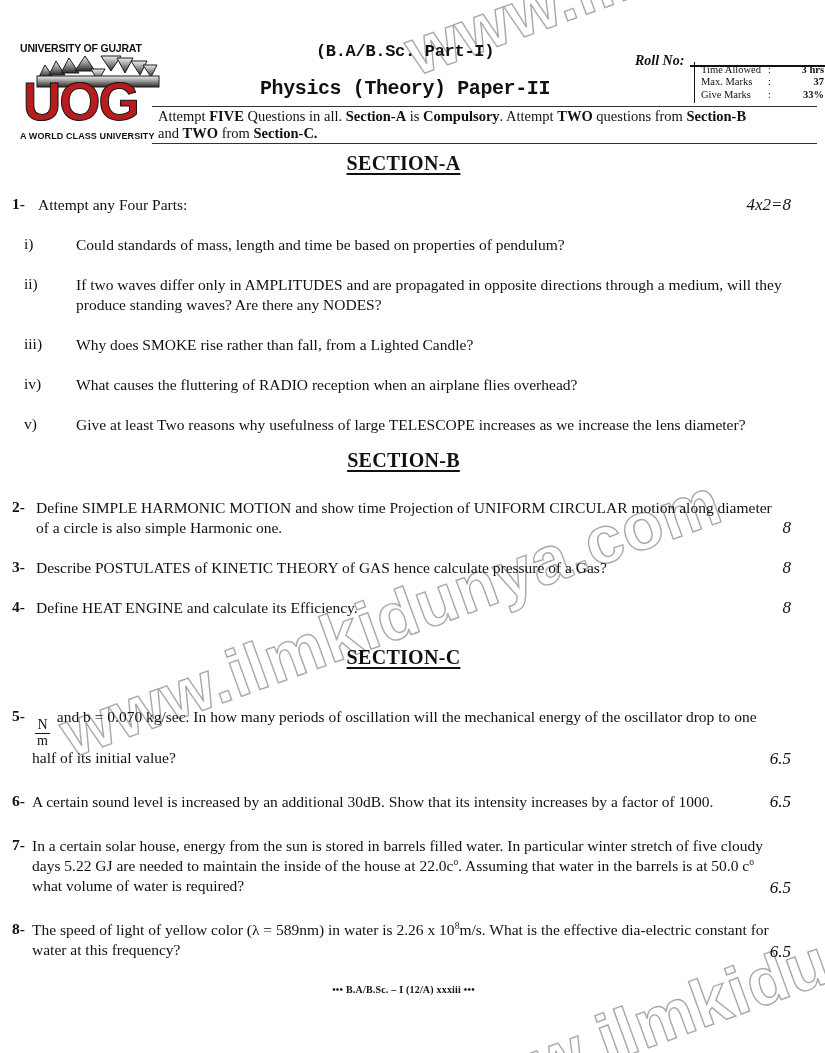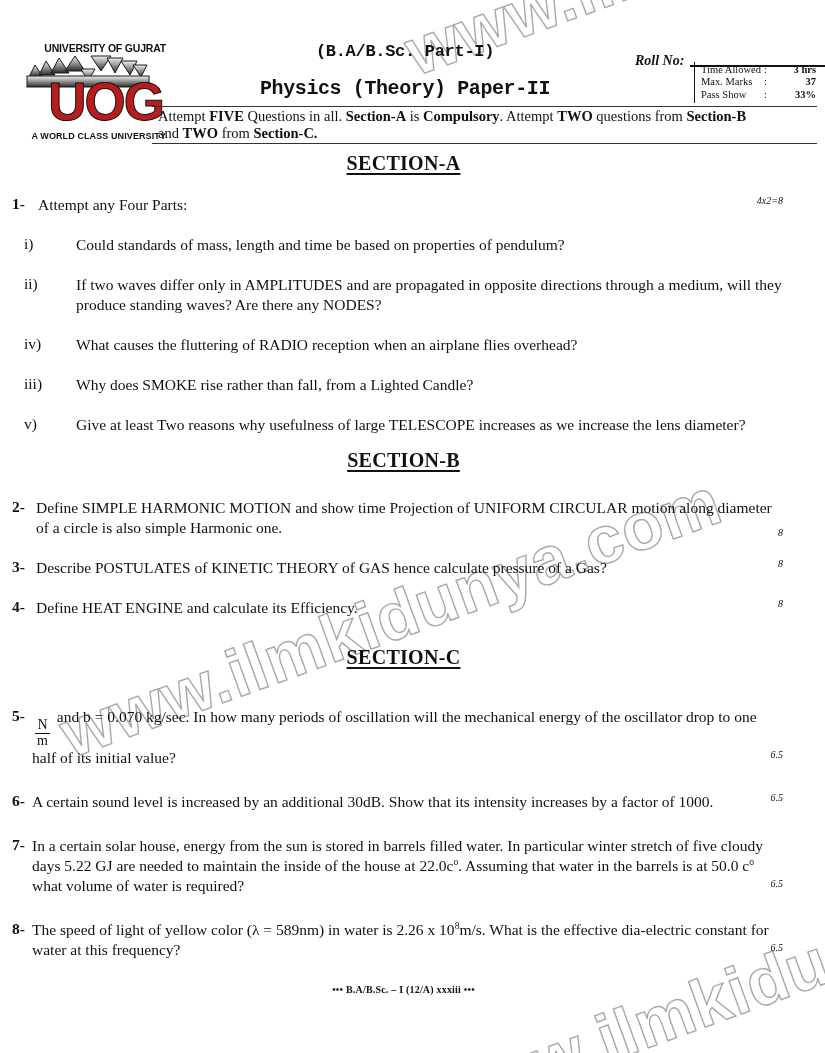--- a/index.html
+++ b/index.html
@@ -68,24 +68,24 @@
   }
 
   
   .header {
     position: relative;
     height: 152px;
   }
 
   .logo-block {
     position: absolute;
-    left: 10px;
+    left: 20px;
     top: 42px;
     width: 156px;
-    text-align: right;
+    text-align: left;
   }
   .logo-top-text {
     font-family: "Liberation Sans", "DejaVu Sans", sans-serif;
     font-size: 10.5px;
     font-weight: 700;
     letter-spacing: -0.2px;
     color: #111;
     margin-bottom: 1px;
   }
   .logo-mark {
@@ -173,20 +173,21 @@
     width: 123px;
     border-left: 1px solid #111;
     padding: 2px 0 2px 6px;
     font-family: "Liberation Serif", "DejaVu Serif", serif;
     font-size: 10.5px;
     line-height: 12.4px;
   }
   .marks-row {
     display: flex;
     white-space: nowrap;
+    justify-content: space-between;
   }
   .marks-key { width: 63px; }
   .marks-colon { width: 12px; }
   .marks-val { width: 40px; text-align: right; font-weight: bold; }
 
   .rule {
     position: absolute;
     left: 152px;
     right: 8px;
     border-top: 1.3px solid #333;
@@ -232,23 +233,23 @@
     white-space: nowrap;
     flex: 0 0 auto;
   }
   .q-text {
     font-size: 15.5px;
     line-height: 20px;
     flex: 1 1 auto;
   }
   .q-marks {
     position: absolute;
-    right: 12px;
+    right: 4px;
     font-style: italic;
-    font-size: 10px;
+    font-size: 17px;
     white-space: nowrap;
   }
 
   
   .sa-main {
     margin-top: 20px;
     padding-left: 0px;
   }
   .sa-main .q-num { width: 26px; }
 
@@ -366,21 +367,21 @@
           <span class="marks-key">Time Allowed</span>
           <span class="marks-colon">:</span>
           <span class="marks-val">3 hrs</span>
         </div>
         <div class="marks-row">
           <span class="marks-key">Max. Marks</span>
           <span class="marks-colon">:</span>
           <span class="marks-val">37</span>
         </div>
         <div class="marks-row">
-          <span class="marks-key">Pass Show</span>
+          <span class="marks-key">Give Marks</span>
           <span class="marks-colon">:</span>
           <span class="marks-val">33%</span>
         </div>
       </div>
 
       <div class="rule rule-top"></div>
       <div class="rule rule-bottom"></div>
 
       <div class="instructions">
         <span>Attempt </span><b>FIVE</b><span> Questions in all. </span><b>Section-A</b><span> is </span><b>Compulsory</b><span>. Attempt </span><b>TWO</b><span> questions from  </span><b>Section-B</b><br><span>and </span><b>TWO</b><span> from </span><b>Section-C.</b>
@@ -401,27 +402,27 @@
         <span class="q-num">i)</span>
         <span class="q-text">Could standards of mass, length and time be based on properties of pendulum?</span>
       </div>
 
       <div class="q-row sa-part">
         <span class="q-num">ii)</span>
         <span class="q-text">If two waves differ only in AMPLITUDES and are propagated in opposite directions through a medium, will they produce standing waves? Are there any NODES?</span>
       </div>
 
       <div class="q-row sa-part">
+        <span class="q-num">iii)</span>
+        <span class="q-text">Why does SMOKE rise rather than fall, from a Lighted Candle?</span>
+      </div>
+
+      <div class="q-row sa-part">
         <span class="q-num">iv)</span>
         <span class="q-text">What causes the fluttering of RADIO reception when an airplane flies overhead?</span>
-      </div>
-
-      <div class="q-row sa-part">
-        <span class="q-num">iii)</span>
-        <span class="q-text">Why does SMOKE rise rather than fall, from a Lighted Candle?</span>
       </div>
 
       <div class="q-row sa-part">
         <span class="q-num">v)</span>
         <span class="q-text">Give at least Two reasons why usefulness of large TELESCOPE increases as we increase the lens diameter?</span>
       </div>
 
       <div class="section-head" style="margin-top:14px">SECTION-B</div>
 
       <div class="q-row sb-item" style="margin-top:26px">

